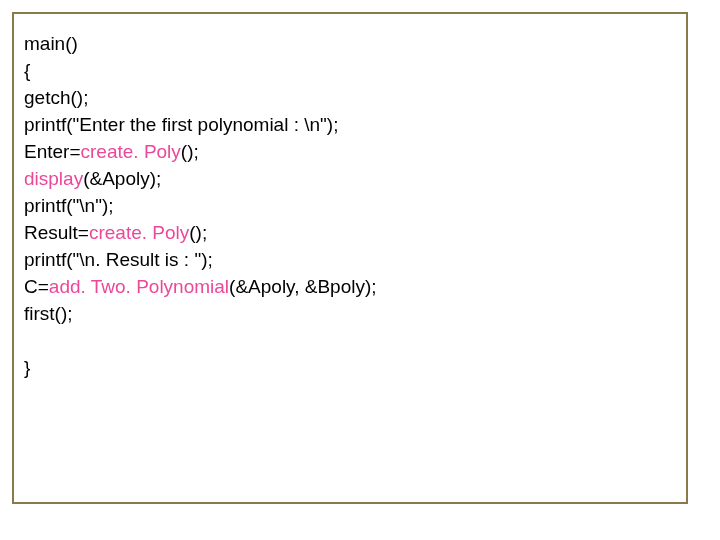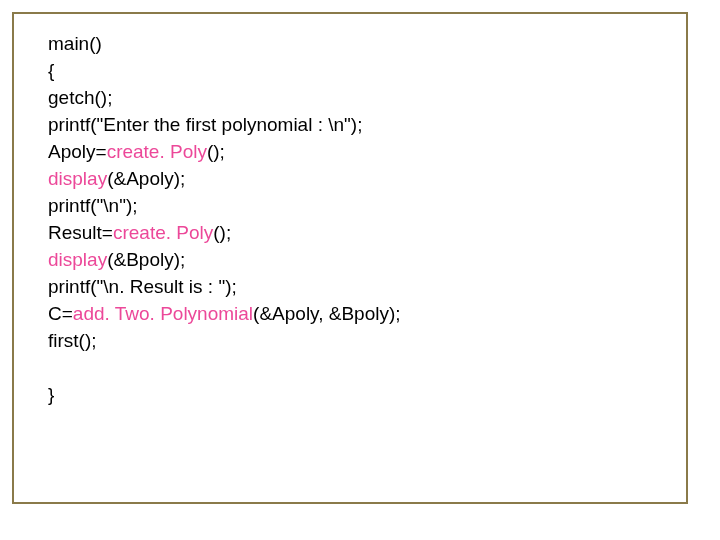--- a/index.html
+++ b/index.html
@@ -14,21 +14,21 @@
     position: absolute;
     left: 12px;
     top: 12px;
     width: 676px;
     height: 492px;
     border: 2px solid #8a7a4a;
     box-sizing: border-box;
   }
   .code {
     position: absolute;
-    left: 48px;
+    left: 24px;
     top: 30px;
     font-size: 19px;
     line-height: 27px;
     color: #000000;
   }
   .code div {
     white-space: pre;
   }
   .fn {
     color: #ec4899;
@@ -40,22 +40,21 @@
 </head>
 <body>
 
 <div class="frame"></div>
 
 <div class="code">
   <div>main()</div>
   <div>{</div>
   <div>getch();</div>
   <div>printf("Enter the first polynomial : \n");</div>
-  <div><span>Apoly=</span><span class="fn">create. Poly</span><span>();</span></div>
+  <div><span>Enter=</span><span class="fn">create. Poly</span><span>();</span></div>
   <div><span class="fn">display</span><span>(&amp;Apoly);</span></div>
   <div>printf("\n");</div>
   <div><span>Result=</span><span class="fn">create. Poly</span><span>();</span></div>
-  <div><span class="fn">display</span><span>(&amp;Bpoly);</span></div>
   <div>printf("\n. Result is : ");</div>
   <div><span>C=</span><span class="fn">add. Two. Polynomial</span><span>(&amp;Apoly, &amp;Bpoly);</span></div>
   <div>first();</div>
   <div class="last">}</div>
 </div>
 
 </body></html>

